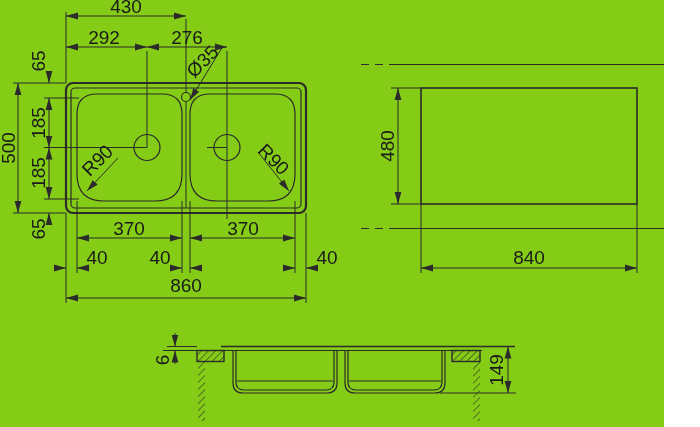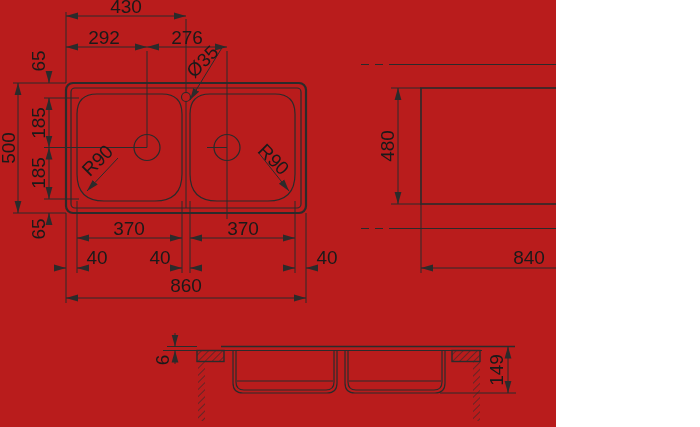--- a/index.html
+++ b/index.html
@@ -1,16 +1,16 @@
 <!DOCTYPE html>
 <html><head>
 <meta charset="utf-8">
 <style>
   html,body{margin:0;padding:0;background:#ffffff;}
-  .stage{width:556px;height:427px;background:#b91c1c;position:relative;overflow:hidden;}
+  .stage{width:664px;height:427px;background:#84cc16;position:relative;overflow:hidden;}
   svg{display:block;}
   text{font-family:"Liberation Sans",sans-serif;font-size:19px;fill:#1a1a1a;}
   .dl{stroke:#2b2b2b;stroke-width:1;fill:none;}   
   .ml{stroke:#2b2b2b;stroke-width:1.6;fill:none;} 
   .hl{stroke:#2b2b2b;stroke-width:2.2;fill:none;} 
   .tl{stroke:#2b2b2b;stroke-width:1.2;fill:none;} 
 </style>
 </head>
 <body>
 

